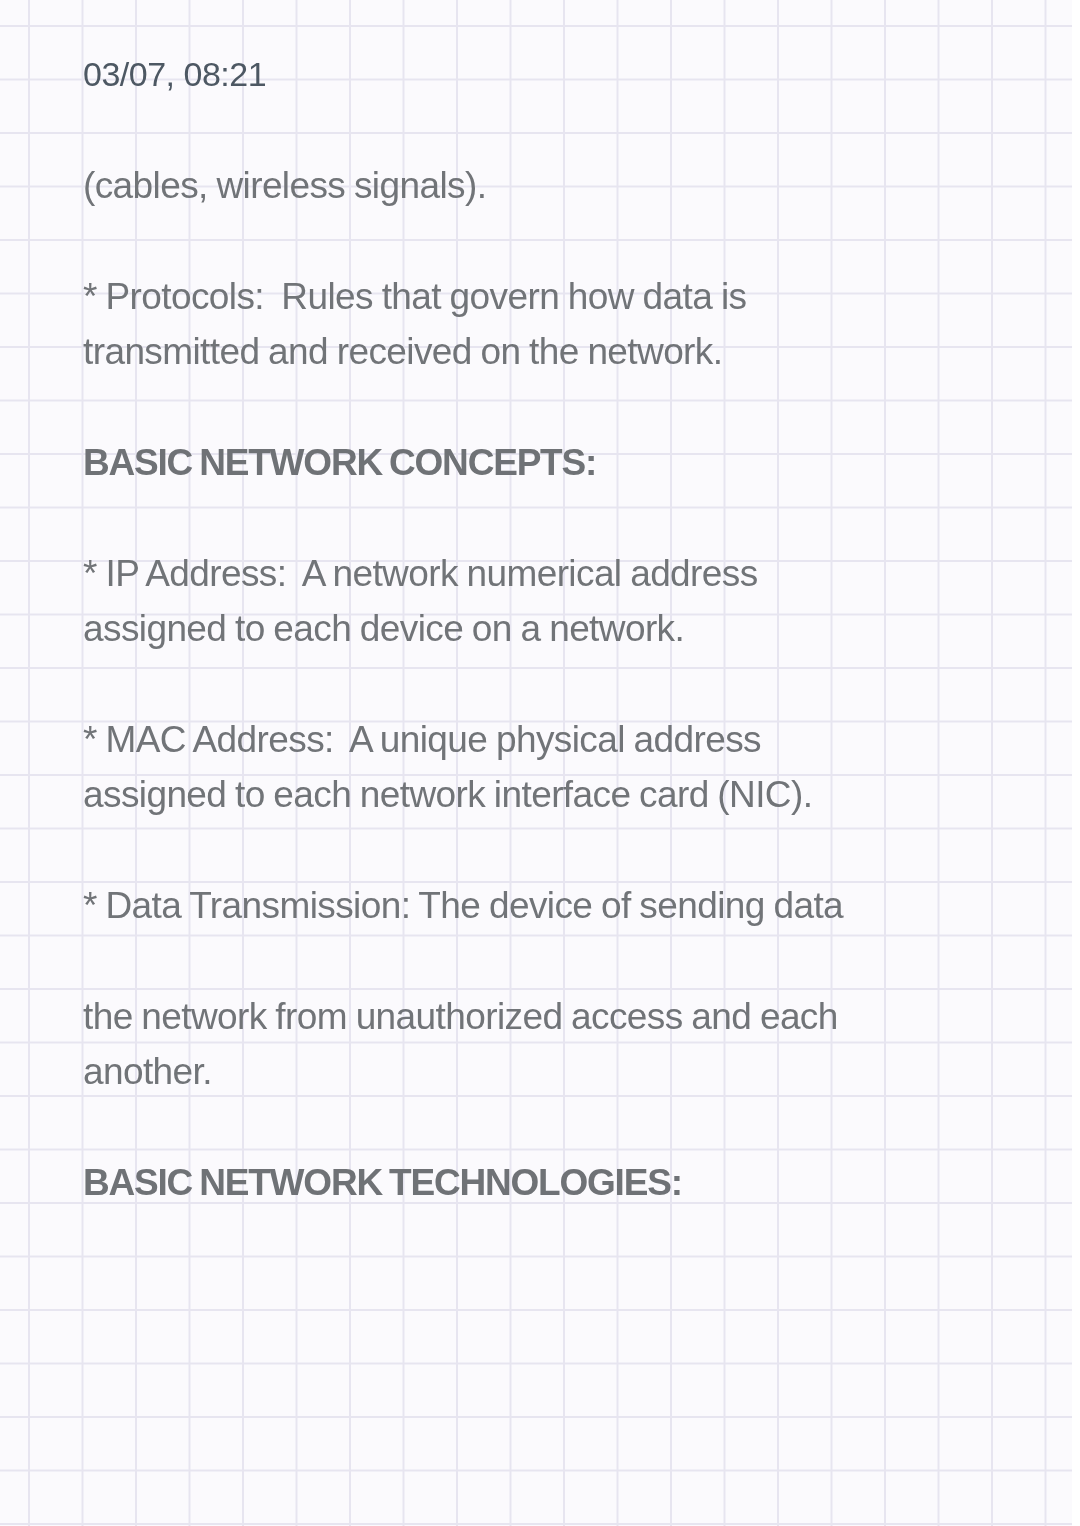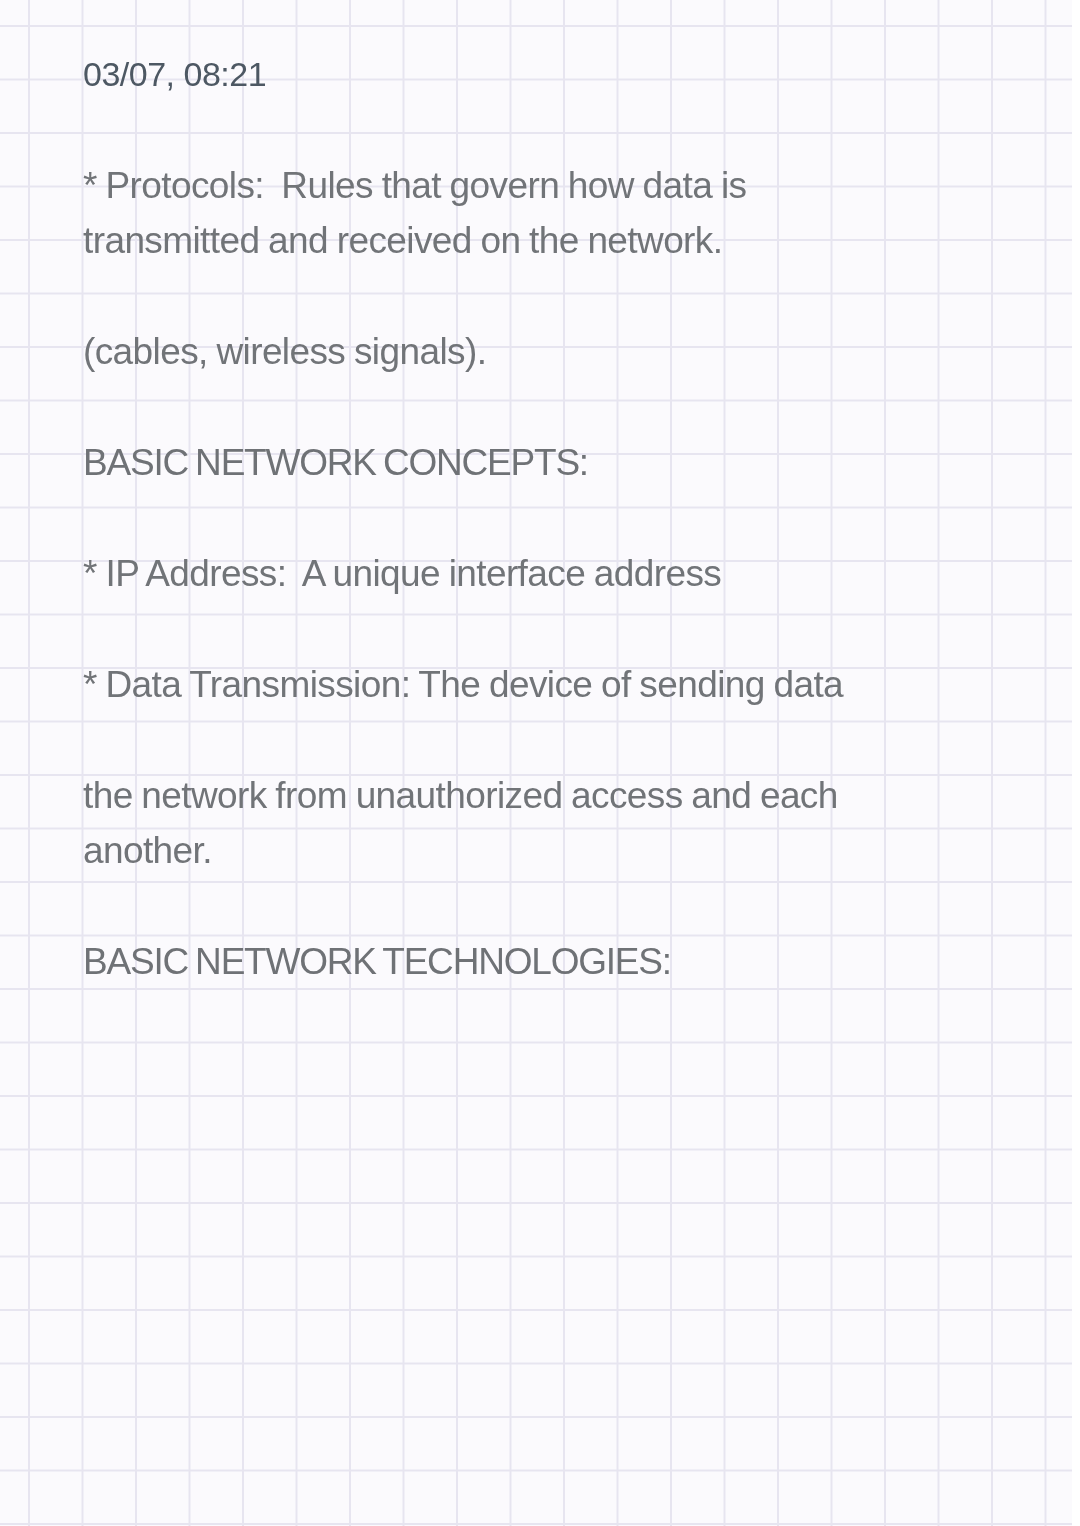--- a/index.html
+++ b/index.html
@@ -42,43 +42,48 @@
     line-height: 55px;
   }
   .para .line {
     color: var(--body-text, #717478);
     font-weight: 400;
     letter-spacing: -0.6px;
     word-spacing: -1px;
   }
   .heading .line {
     color: var(--heading-text, #6f7276);
-    font-weight: 400;
+    font-weight: 700;
     letter-spacing: -1.2px;
     word-spacing: -2px;
   }
 </style>
 </head>
 <body>
 
 <div class="note-page">
   <div class="timestamp">03/07, 08:21</div>
   <div>
       <div class="block para">
+        <div class="line">(cables, wireless signals).</div>
+      </div>
+      <div class="block para">
         <div class="line">* Protocols:  Rules that govern how data is</div>
         <div class="line">transmitted and received on the network.</div>
-      </div>
-      <div class="block para">
-        <div class="line">(cables, wireless signals).</div>
       </div>
       <div class="block heading">
         <div class="line">BASIC NETWORK CONCEPTS:</div>
       </div>
       <div class="block para">
-        <div class="line">* IP Address:  A unique interface address</div>
+        <div class="line">* IP Address:  A network numerical address</div>
+        <div class="line">assigned to each device on a network.</div>
+      </div>
+      <div class="block para">
+        <div class="line">* MAC Address:  A unique physical address</div>
+        <div class="line">assigned to each network interface card (NIC).</div>
       </div>
       <div class="block para">
         <div class="line">* Data Transmission: The device of sending data</div>
       </div>
       <div class="block para">
         <div class="line">the network from unauthorized access and each</div>
         <div class="line">another.</div>
       </div>
       <div class="block heading">
         <div class="line">BASIC NETWORK TECHNOLOGIES:</div>

